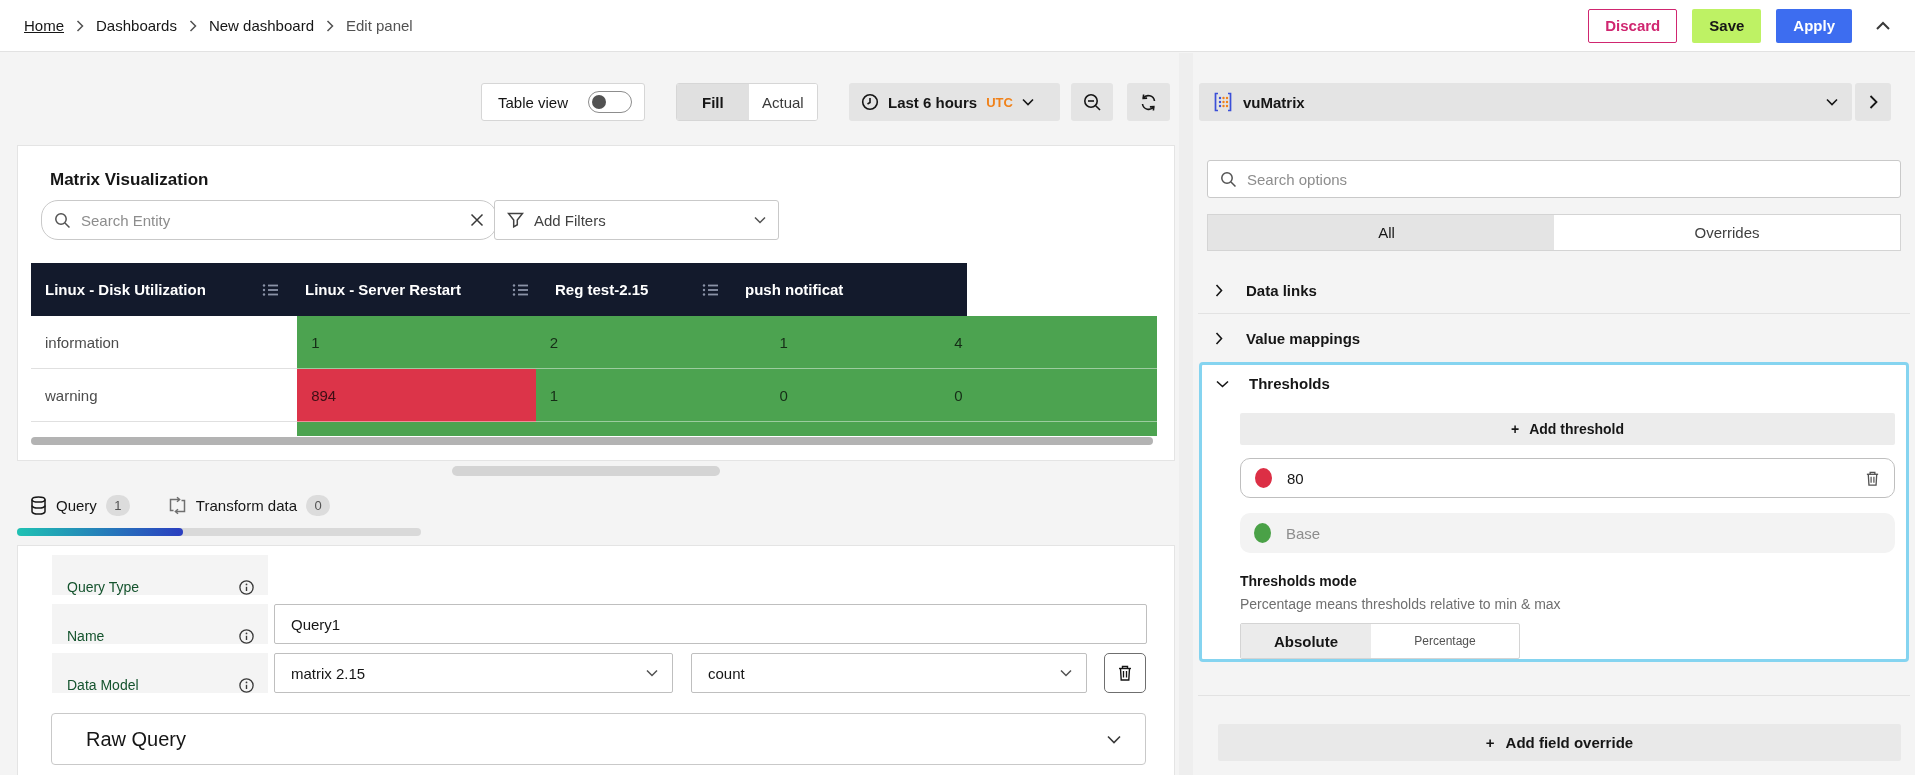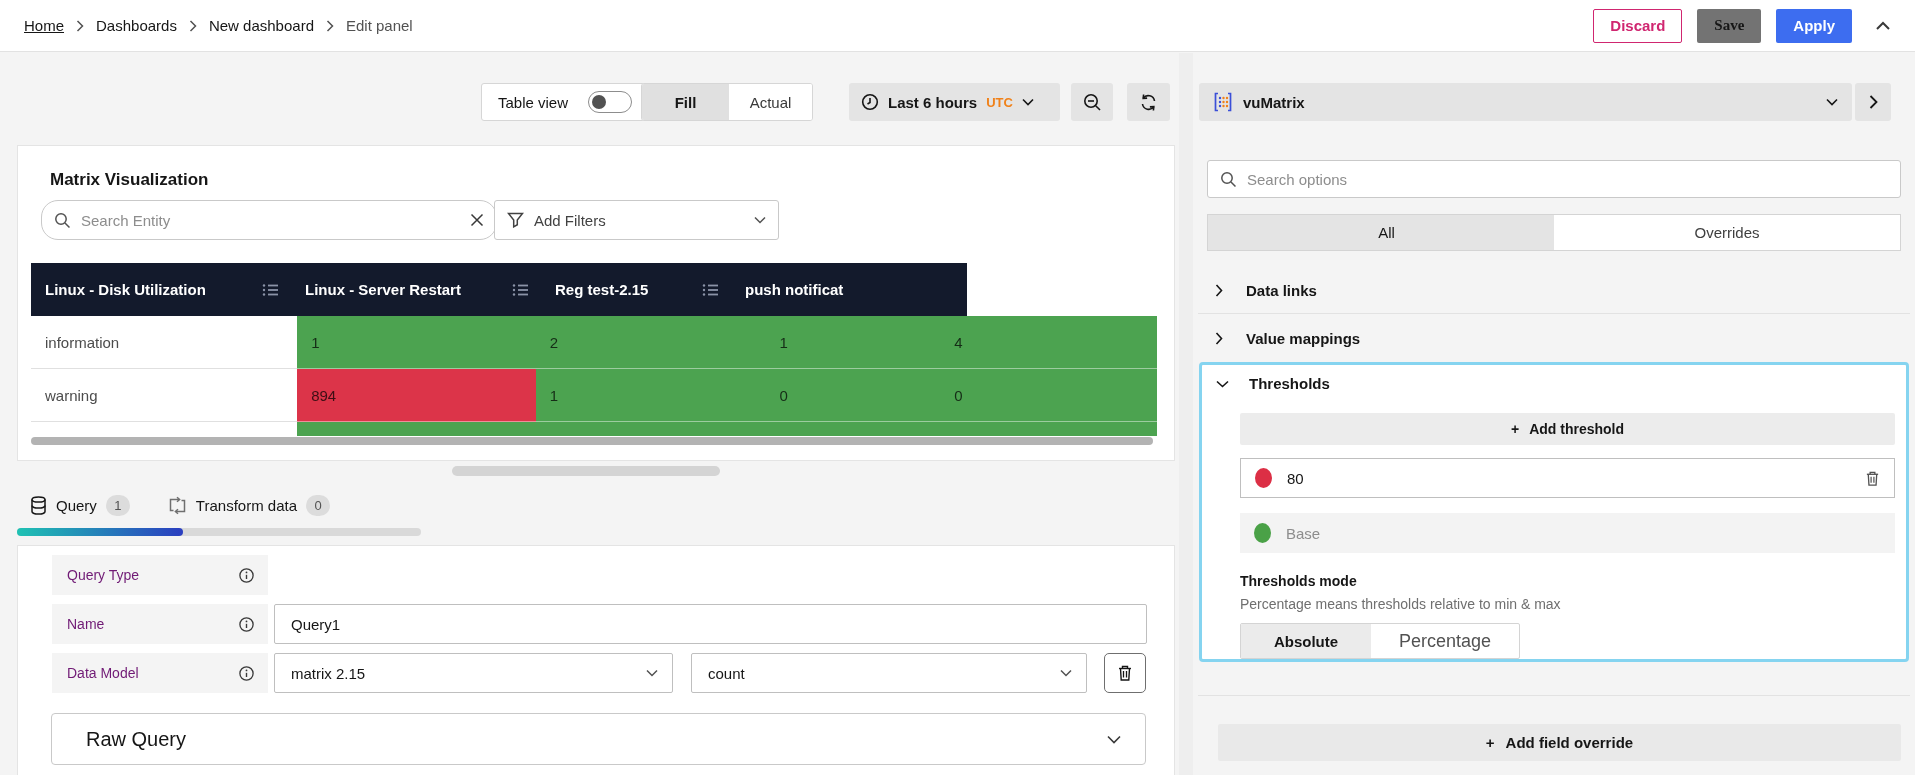--- a/index.html
+++ b/index.html
@@ -9,33 +9,33 @@
   
   .topbar { position:absolute; left:0; top:0; width:1915px; height:52px; background:#fff; border-bottom:1px solid #e2e2e2; display:flex; align-items:center; justify-content:space-between; padding:0 24px; }
   .crumbs { display:flex; align-items:center; gap:12px; font-size:15px; }
   .crumb { color:#161616; }
   .crumb.home { text-decoration:underline; cursor:pointer; }
   .crumb.current { color:#525252; }
   .crumb-sep { display:flex; align-items:center; }
   .topbar-actions { display:flex; align-items:center; gap:15px; }
   .btn { height:34px; padding:0 16px; border-radius:2px; font-size:15px; display:flex; align-items:center; justify-content:center; cursor:pointer; border:1px solid transparent; }
   .btn-discard { background:#fff; border-color:#d02670; color:#d02670; font-weight:600; }
-  .btn-save { background:#737373; color:#161616; font-weight:600;font-family:Liberation Serif, serif; }
+  .btn-save { background:#bef264; color:#161616; font-weight:600; }
   .btn-apply { background:#3d6df0; color:#ffffff; font-weight:600; }
   .collapse-arrow { margin-left:8px; display:flex; align-items:center; cursor:pointer; }
 
   
   .tool { position:absolute; top:83px; height:38px; border-radius:3px; display:flex; align-items:center; }
   .tool.white { background:#fff; border:1px solid #d6d6d6; }
   .tool.gray { background:#e4e4e4; cursor:pointer; }
   .tableview { left:481px; width:164px; justify-content:space-between; padding:0 12px 0 16px; }
   .tv-label { font-size:15px; color:#161616; }
   .toggle { width:44px; height:22px; border:1px solid #8d8d8d; border-radius:11px; background:#fff; position:relative; cursor:pointer; }
   .toggle .knob { position:absolute; left:3px; top:3px; width:14px; height:14px; border-radius:50%; background:#525252; }
-  .fillactual { left:641px; width:172px; padding:0; overflow:hidden; }
+  .fillactual { left:676px; width:142px; padding:0; overflow:hidden; }
   .seg { height:100%; display:flex; align-items:center; justify-content:center; font-size:15px; cursor:pointer; color:#161616; }
   .seg.fill { width:87px; background:#e0e0e0; font-weight:700; }
   .seg.actual { width:83px; background:#fff; color:#393939; }
   .timerange { left:849px; width:211px; gap:9px; padding:0 12px; font-size:15px; font-weight:600; }
   .utc { color:#f08119; font-size:13px; font-weight:700; }
   .icon-btn { justify-content:center; }
   .zoomout { left:1071px; width:42px; }
   .refresh { left:1127px; width:43px; }
   .visselect { left:1199px; width:653px; gap:10px; padding:0 14px; justify-content:flex-start; }
   .visselect .grow { flex:1; }
@@ -70,21 +70,21 @@
   .qtabs { position:absolute; left:30px; top:495px; display:flex; align-items:center; gap:38px; }
   .qtab { display:flex; align-items:center; gap:9px; cursor:pointer; }
   .qtab .tlabel { font-size:15px; color:#161616; }
   .badge { min-width:24px; height:21px; padding:0 7px; background:#dcdcdc; border-radius:11px; display:flex; align-items:center; justify-content:center; font-size:13px; color:#525252; }
   .tabline-track { position:absolute; left:17px; top:528px; width:404px; height:8px; background:#d9d9d9; border-radius:4px; }
   .tabline-thumb { position:absolute; left:0; top:0; width:166px; height:8px; border-radius:4px; background:linear-gradient(90deg,#1fc2b3,#2b3ec0); }
 
   
   .qpanel { position:absolute; left:17px; top:545px; width:1158px; height:230px; background:#fff; border:1px solid #e4e4e4; border-bottom:none; }
   .qrow { position:absolute; left:34px; height:40px; display:flex; }
-  .qlabel { width:216px; background:#f4f4f4; display:flex; align-items:center; justify-content:space-between; padding:0 14px 0 15px; font-size:14px; color:#701a75; }
+  .qlabel { width:216px; background:#f4f4f4; display:flex; align-items:flex-end; justify-content:space-between; padding:0 14px 0 15px; font-size:14px; color:#14532d; }
   .qinput { position:absolute; height:40px; background:#fff; border:1px solid #bfbfbf; border-radius:2px; display:flex; align-items:center; padding:0 14px 0 16px; font-size:15px; color:#161616; }
   .qinput .grow { flex:1; }
   .trashbtn { position:absolute; width:42px; height:40px; border:1px solid #6f6f6f; border-radius:5px; display:flex; align-items:center; justify-content:center; cursor:pointer; background:#fff; }
   .rawquery { position:absolute; left:33px; top:167px; width:1095px; height:52px; border:1px solid #c9c9c9; border-radius:4px; display:flex; align-items:center; padding:0 24px 0 34px; cursor:pointer; }
   .rawquery .rq-label { flex:1; font-size:20px; color:#161616; }
 
   
   .opt-search { position:absolute; left:1207px; top:160px; width:694px; height:38px; }
   .opt-tabs { position:absolute; left:1207px; top:214px; width:694px; height:37px; border:1px solid #d4d4d4; background:#fff; display:flex; }
   .opt-tab { width:50%; display:flex; align-items:center; justify-content:center; font-size:15px; cursor:pointer; }
@@ -92,33 +92,33 @@
   .opt-tab.idle { color:#404040; }
   .opt-row { position:absolute; left:1198px; width:712px; height:46px; display:flex; align-items:center; gap:23px; padding-left:17px; cursor:pointer; }
   .opt-row .rlabel { font-size:15px; font-weight:700; color:#161616; }
   .row-datalinks { top:268px; border-bottom:1px solid #e2e2e2; }
   .row-valuemap { top:315px; }
 
   .thrbox { position:absolute; left:1199px; top:362px; width:710px; height:300px; background:#fff; border:3px solid #85d4f0; border-radius:4px; }
   .thr-head { position:absolute; left:14px; top:10px; display:flex; align-items:center; gap:20px; cursor:pointer; }
   .thr-head .rlabel { font-size:15px; font-weight:600; }
   .thr-addbtn { position:absolute; left:38px; top:48px; width:655px; height:32px; background:#ececec; display:flex; align-items:center; justify-content:center; gap:10px; font-size:14px; font-weight:600; cursor:pointer; border-radius:2px; }
-  .thr-item { position:absolute; left:38px; width:655px; height:40px; display:flex; align-items:center; gap:15px; padding:12px 14px; border-radius:0; }
+  .thr-item { position:absolute; left:38px; width:655px; height:40px; display:flex; align-items:center; gap:15px; padding:12px 14px; border-radius:10px; }
   .thr-80 { top:93px; background:#fff; border:1px solid #bfbfbf; }
   .thr-base { top:148px; background:#f3f3f3; }
   .dot { width:17px; height:20px; border-radius:50%; }
   .dot-red { background:#dc2f45; }
   .dot-green { background:#4aa147; }
   .thr-val { flex:1; font-size:15px; color:#161616; }
   .thr-val.muted { color:#8d8d8d; }
   .thr-mode-label { position:absolute; left:38px; top:208px; font-size:14px; font-weight:700; }
   .thr-mode-note { position:absolute; left:38px; top:231px; font-size:14px; color:#6f6f6f; }
   .thr-seg { position:absolute; left:38px; top:258px; height:36px; border:1px solid #d4d4d4; background:#fff; display:flex; border-radius:2px; overflow:hidden; }
   .thr-seg .sA { width:130px; background:#ebebeb; display:flex; align-items:center; justify-content:center; font-size:15px; font-weight:700; color:#161616; cursor:pointer; }
-  .thr-seg .sB { width:148px; display:flex; align-items:center; justify-content:center; font-size:18px; color:#525252; cursor:pointer; }
+  .thr-seg .sB { width:148px; display:flex; align-items:center; justify-content:center; font-size:12px; color:#525252; cursor:pointer; }
 
   .opt-divider { position:absolute; left:1198px; top:695px; width:712px; height:1px; background:#e2e2e2; }
   .override-btn { position:absolute; left:1218px; top:724px; width:683px; height:37px; background:#e9e9e9; border-radius:2px; display:flex; align-items:center; justify-content:center; gap:11px; font-size:15px; font-weight:600; cursor:pointer; }
 
   .vscroll { position:absolute; left:1179px; top:53px; width:14px; height:722px; background:#eeeeee; }
 
   svg { display:block; }
 </style>
 </head>
 <body>

